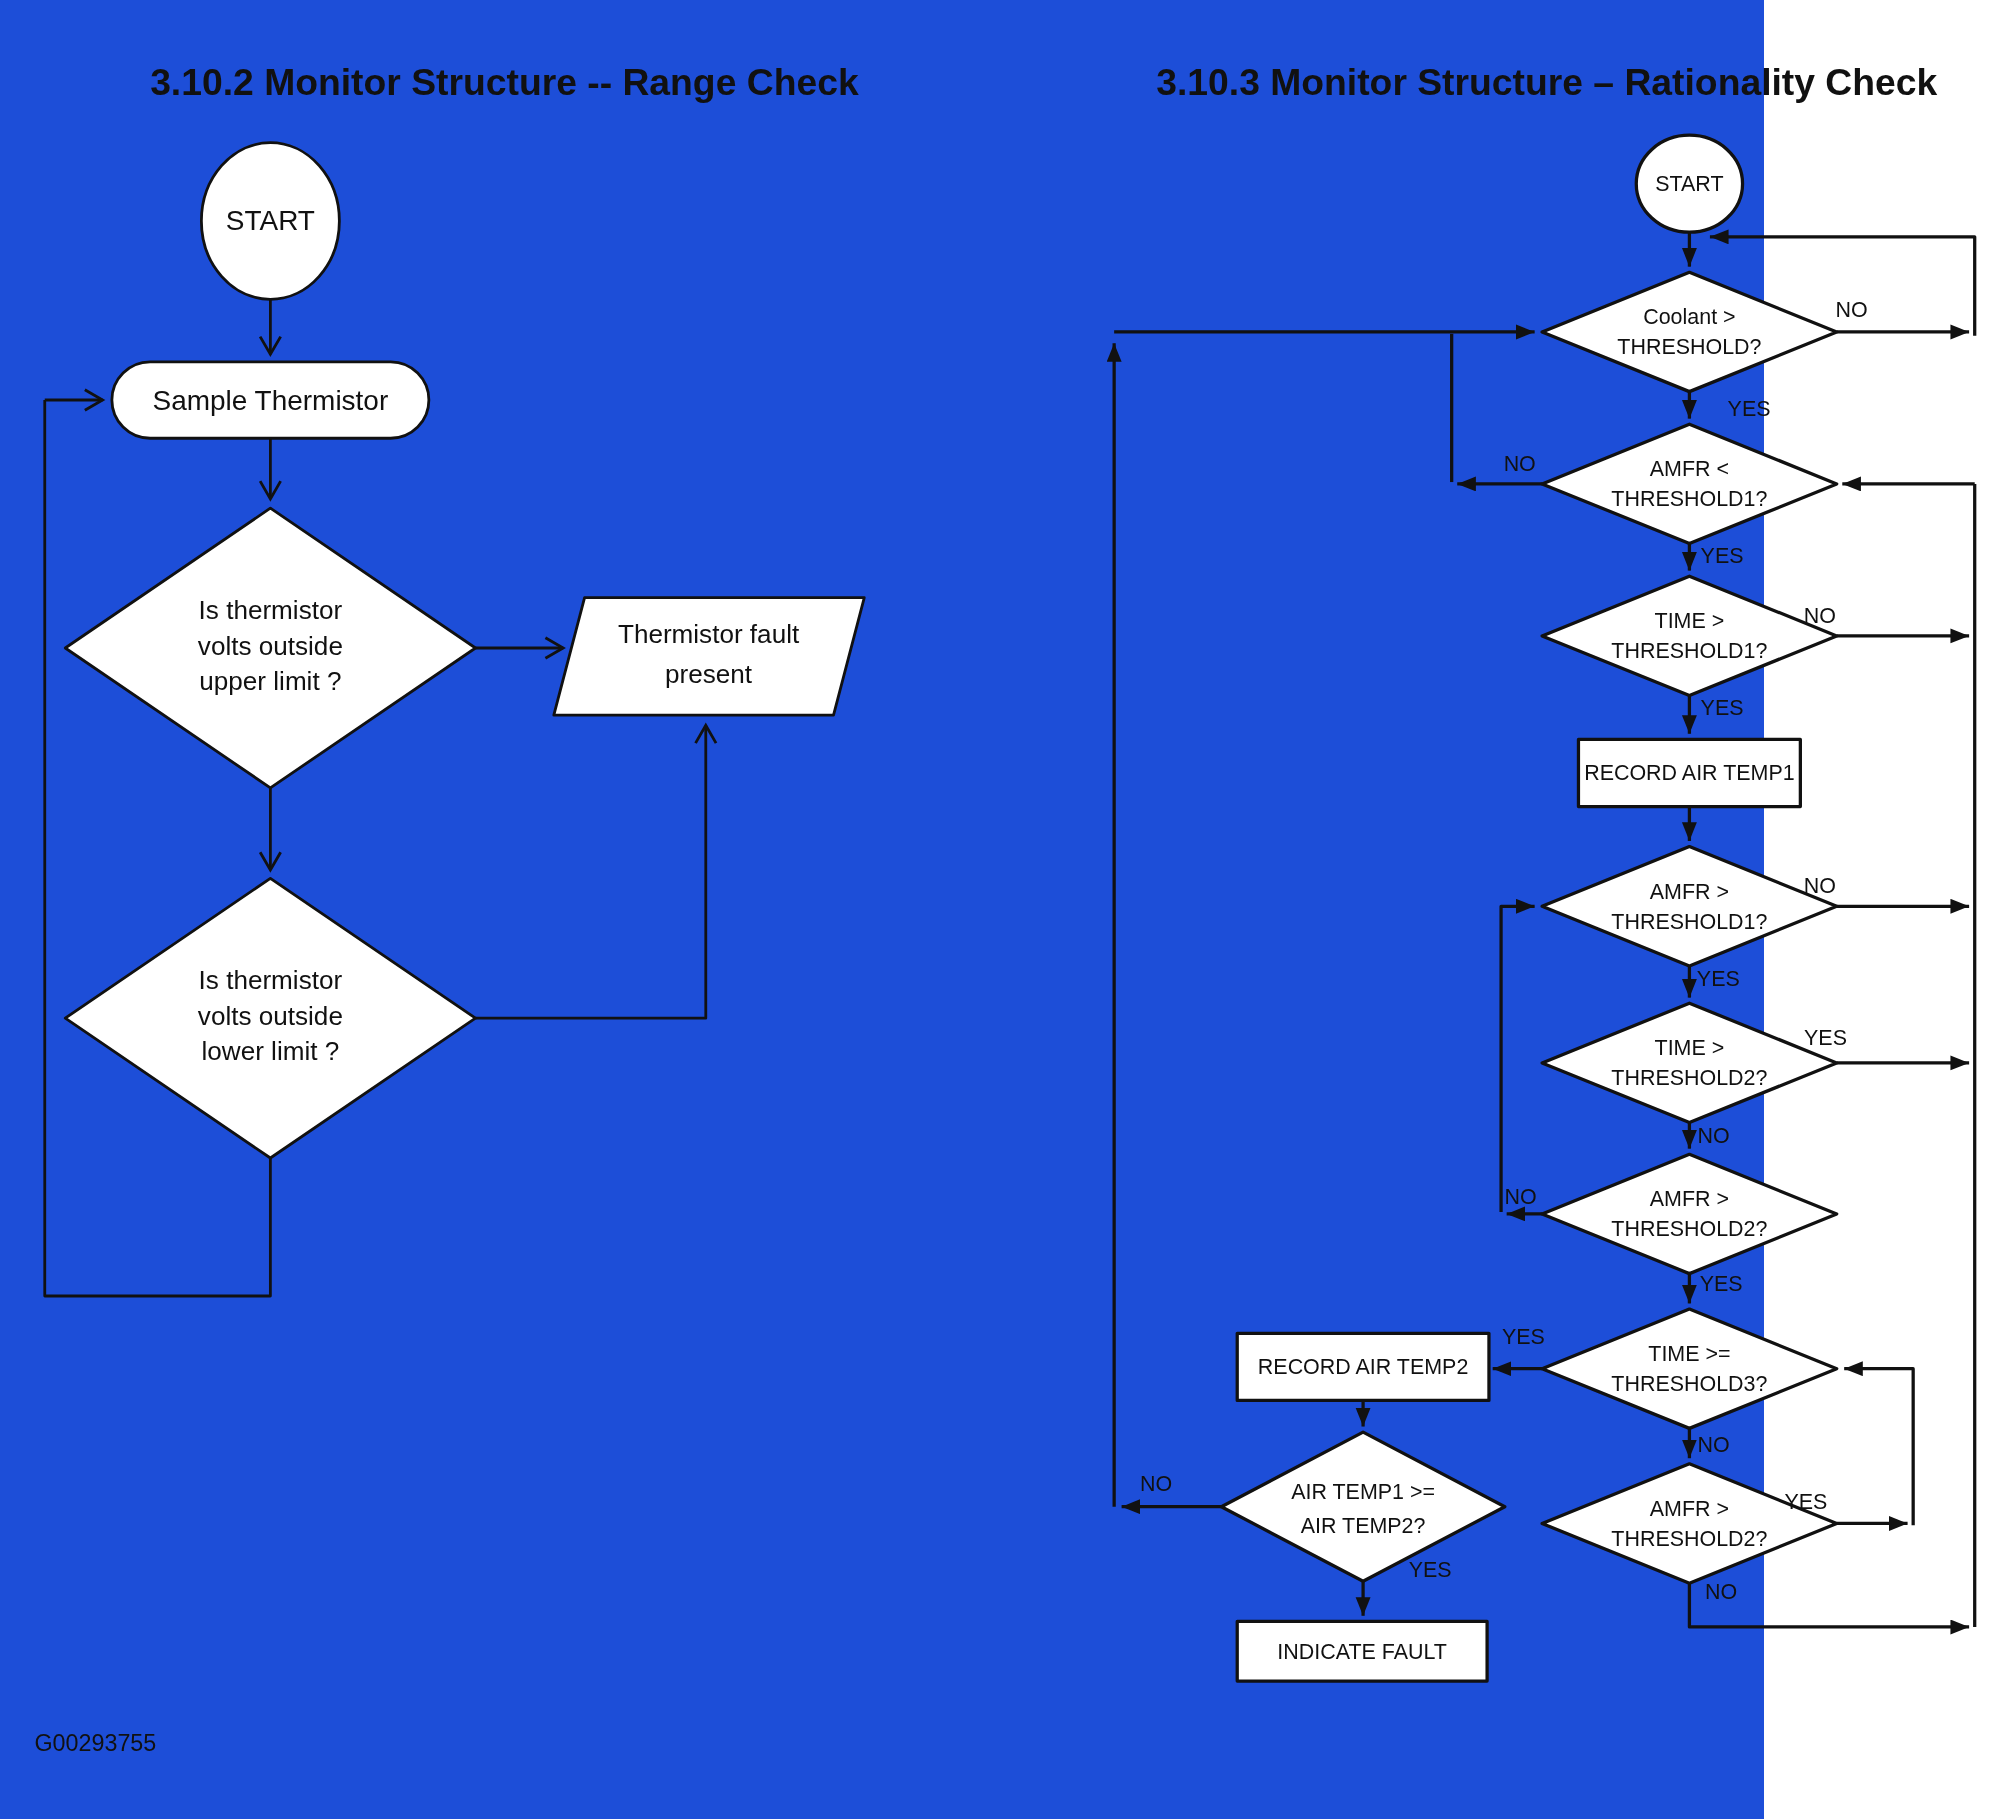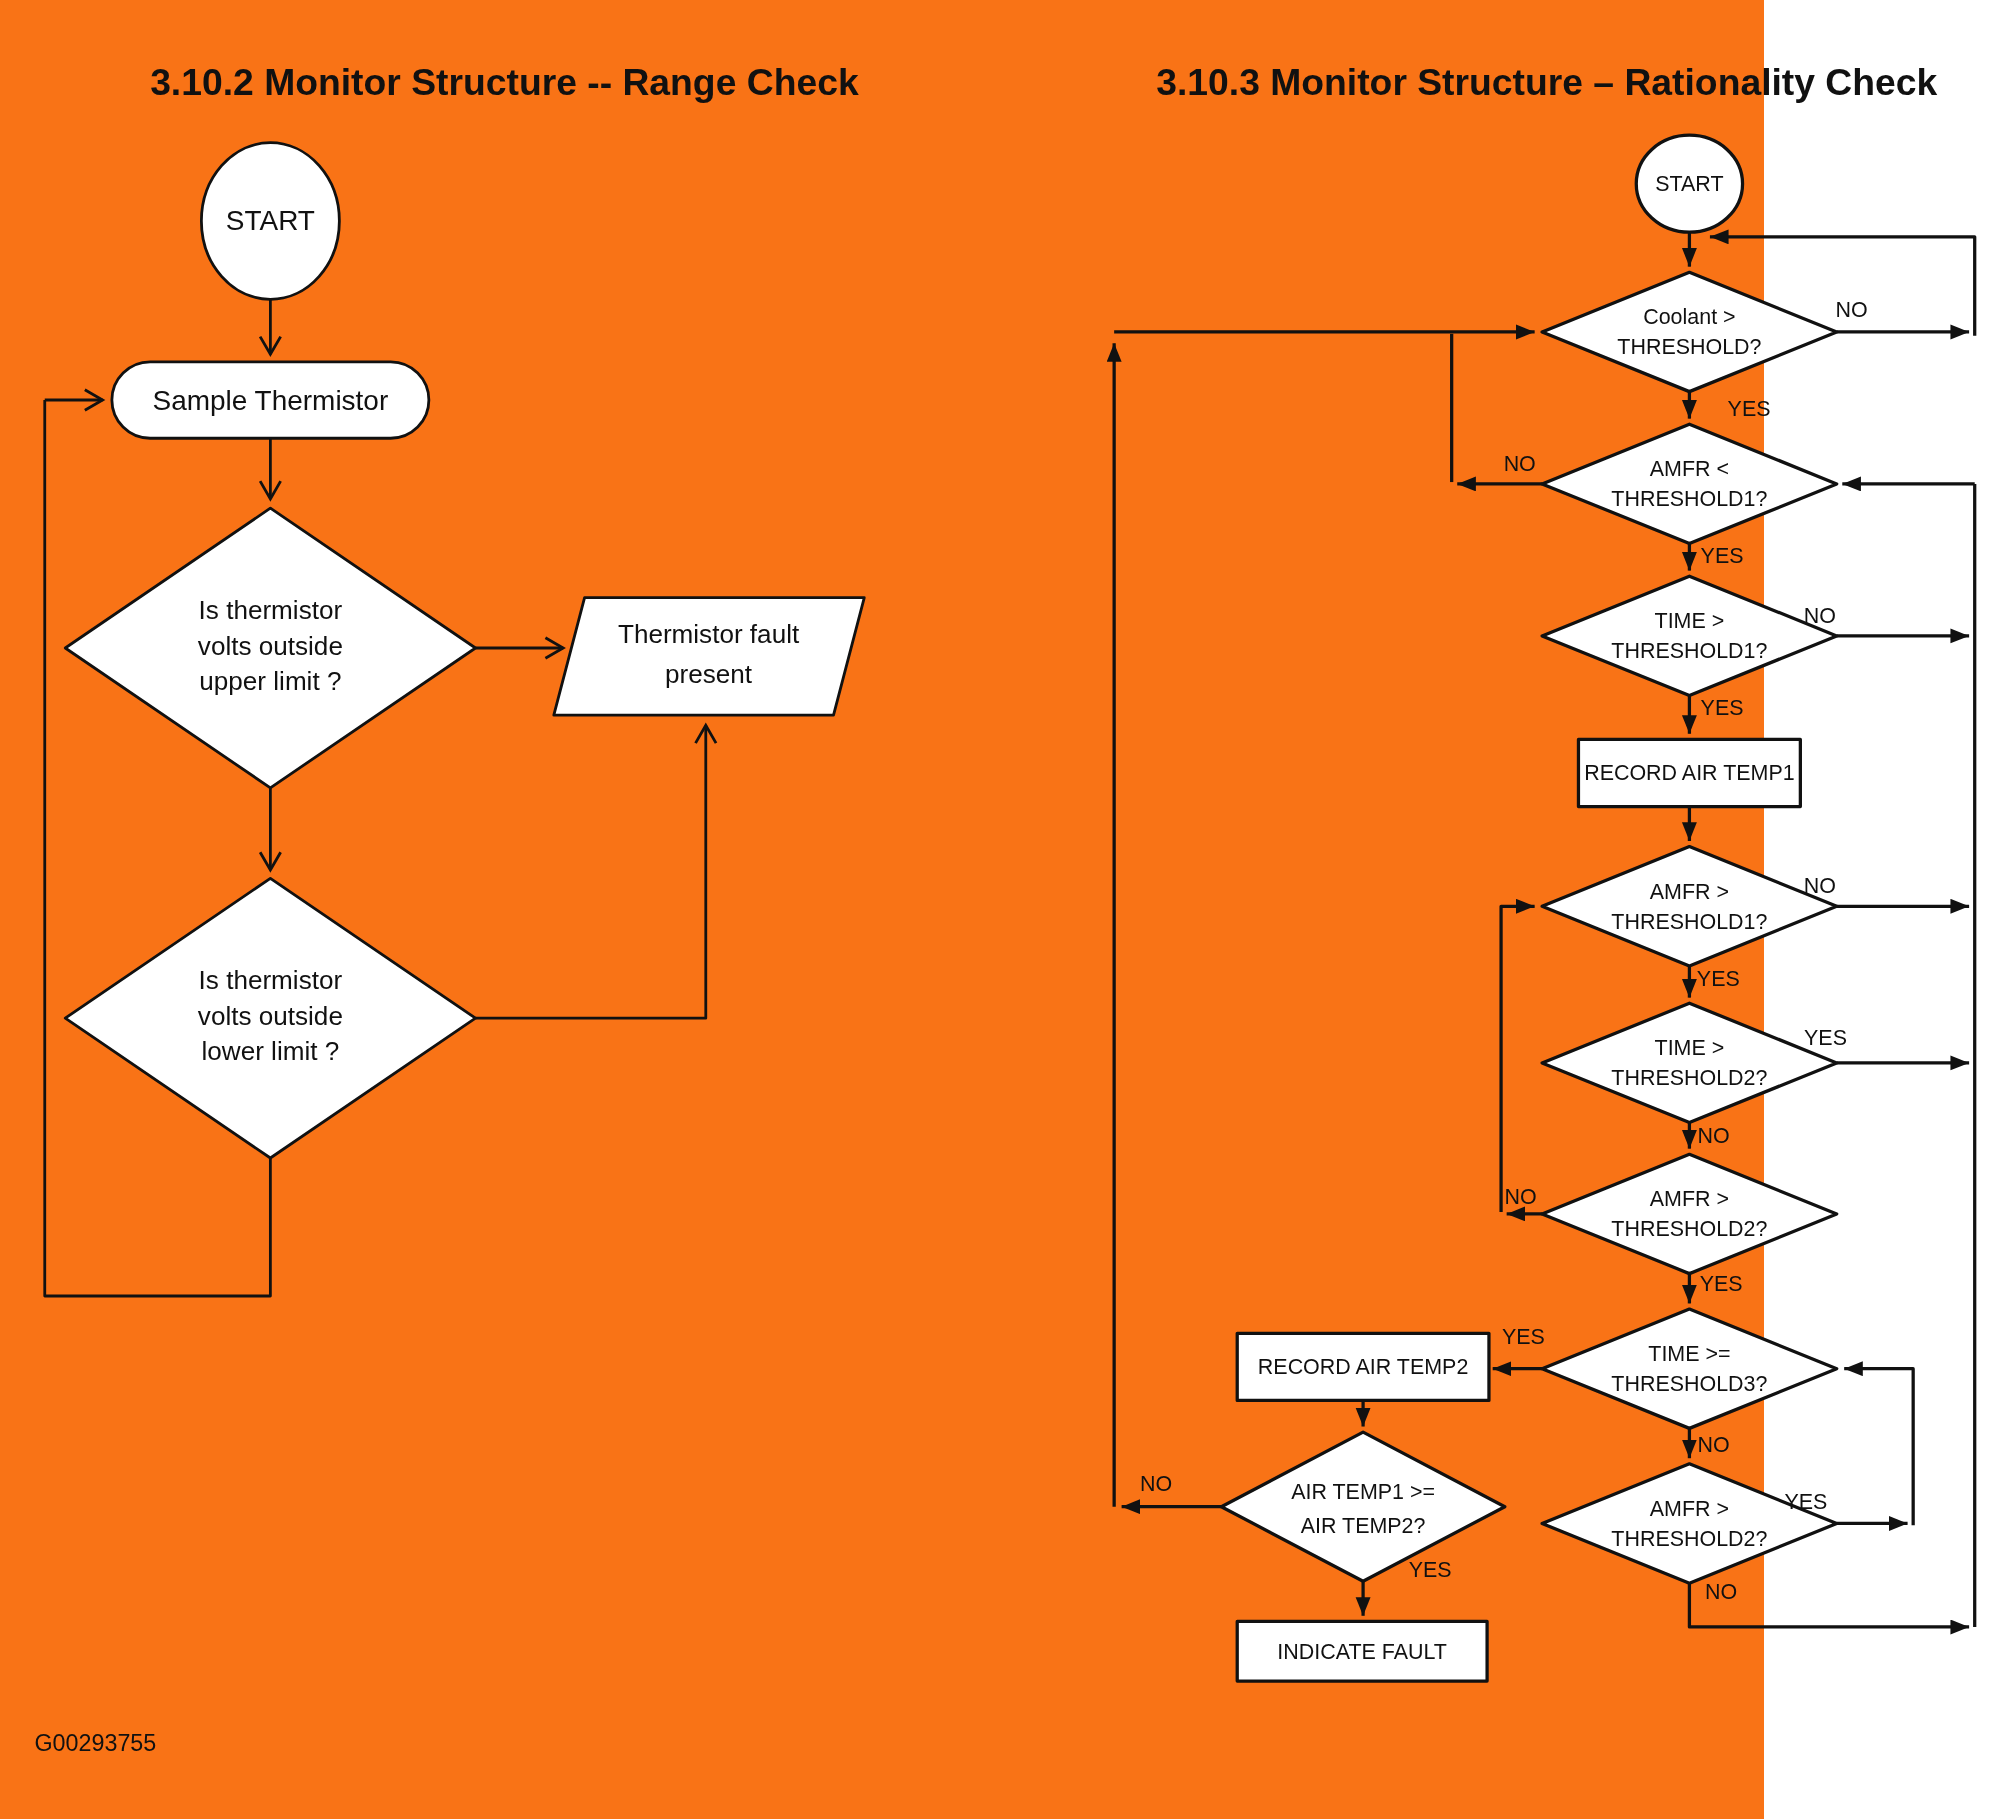--- a/index.html
+++ b/index.html
@@ -1,20 +1,20 @@
 <!DOCTYPE html>
 <html style="font-size:15px"><head>
 <meta charset="utf-8">
 <style>
   html, body { margin: 0; padding: 0; background: #ffffff; }
   .page {
     position: relative;
     width: 1764px;
     height: 1820px;
-    background: #f97316;
+    background: #1d4ed8;
     font-family: "Liberation Sans", sans-serif;
   }
   svg { display: block; }
   svg text {
     font-family: "Liberation Sans", sans-serif;
     fill: #111111;
     text-anchor: middle;
   }
   .title { font-size: 40px; font-weight: bold; }
   .node-l { font-size: 28px; }

